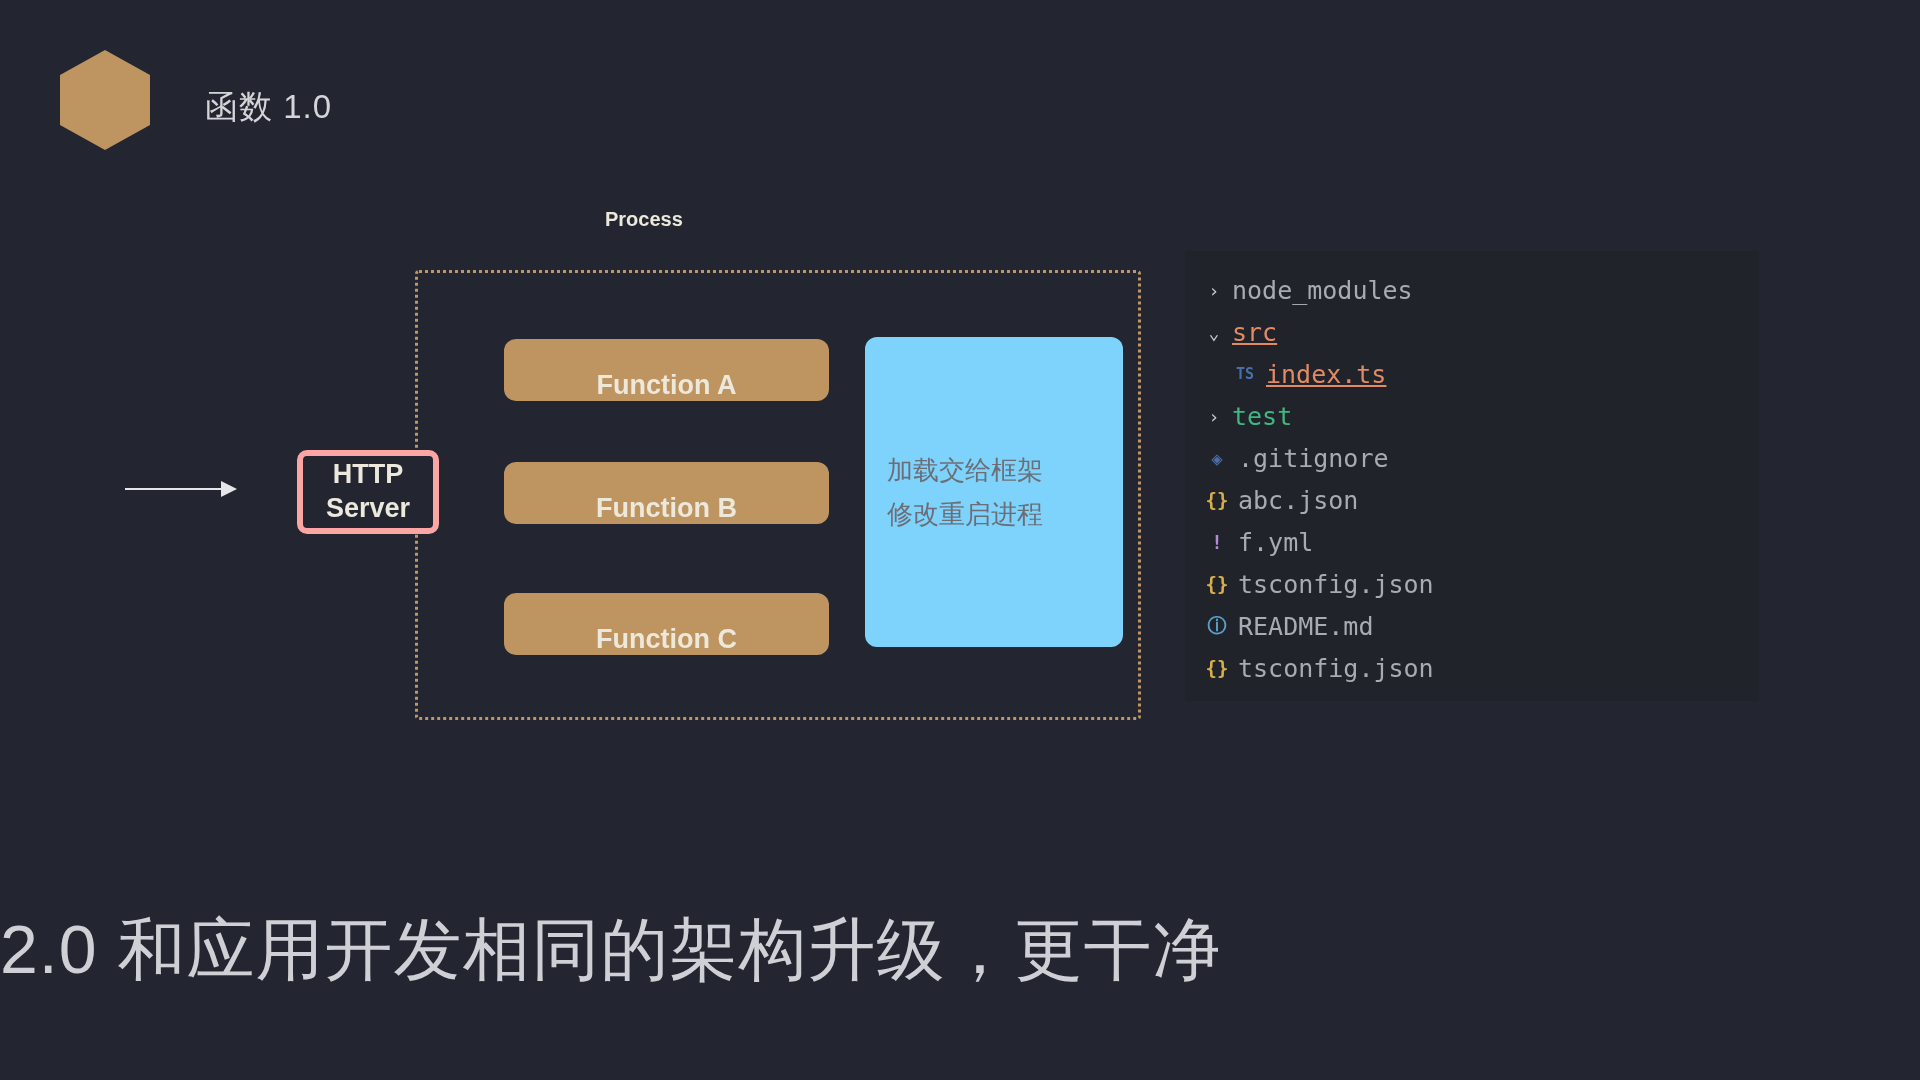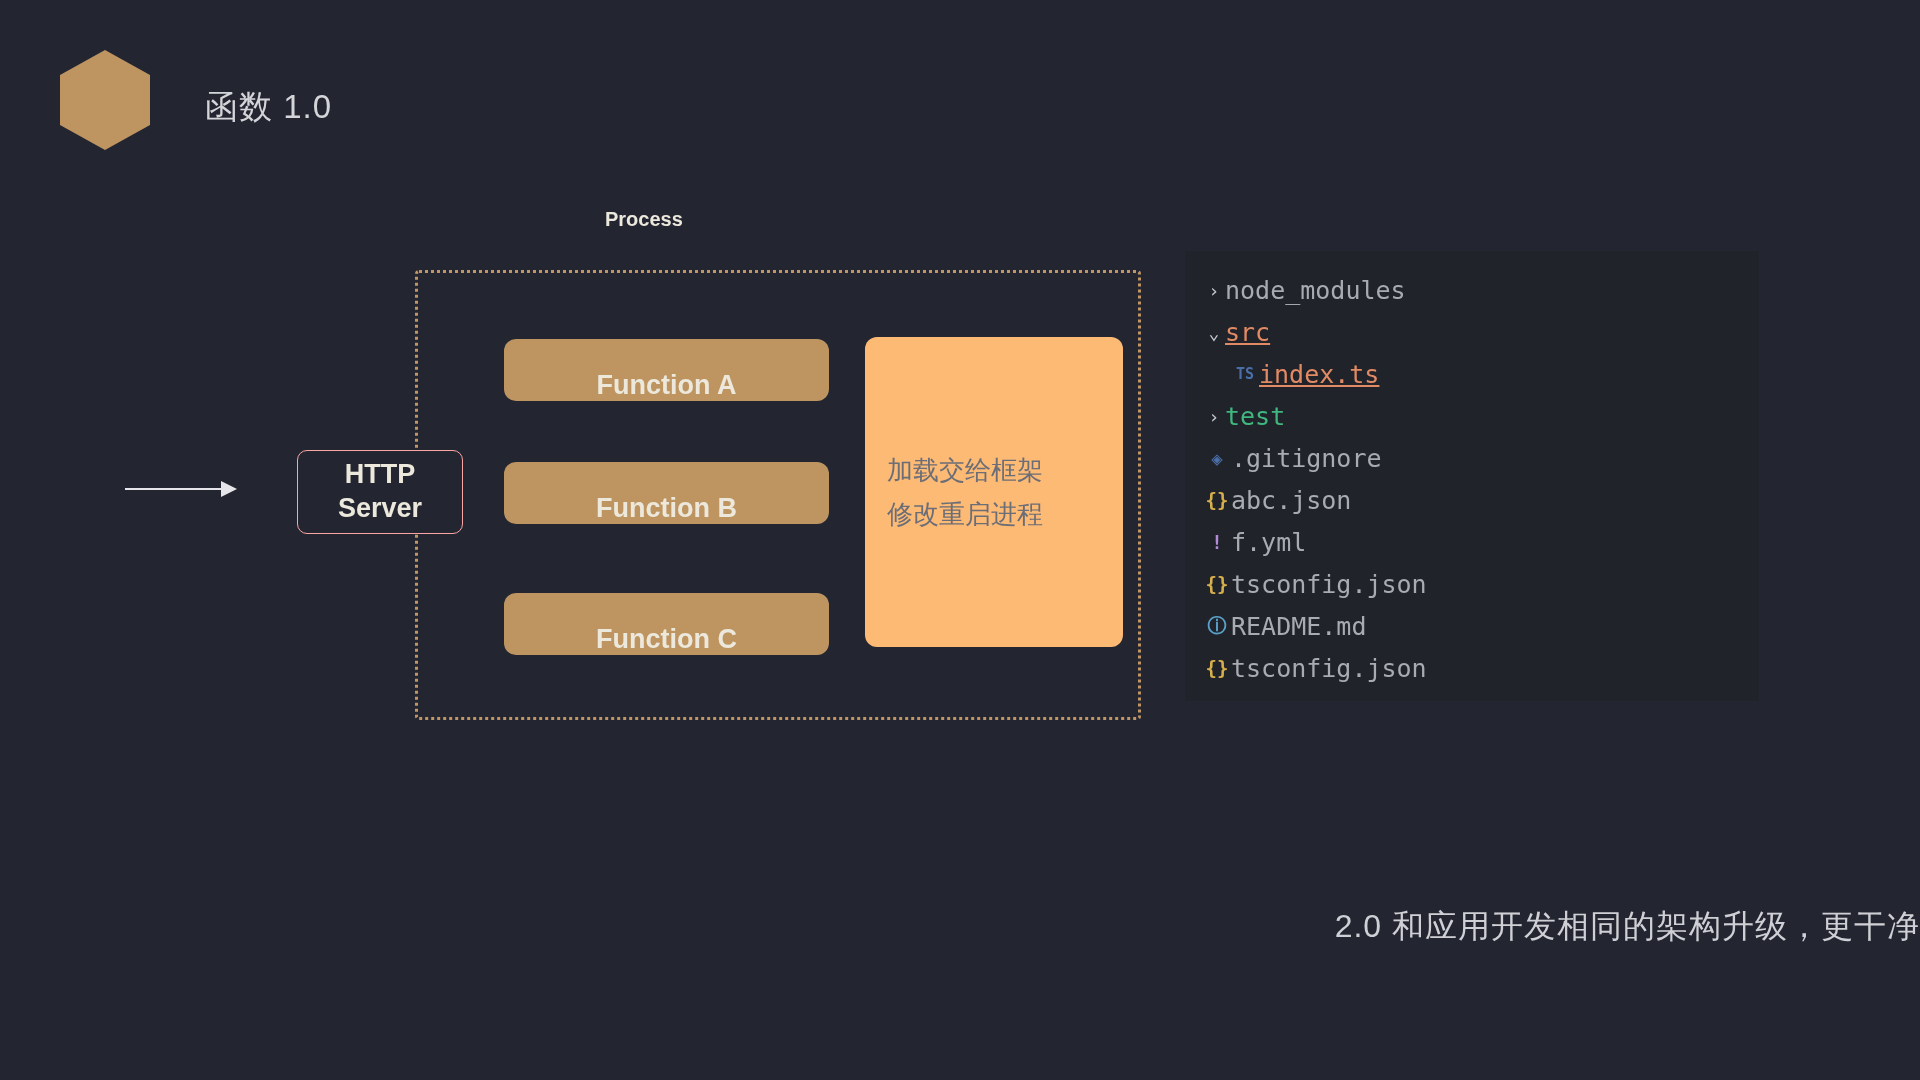--- a/index.html
+++ b/index.html
@@ -60,23 +60,23 @@
     top: -7px;
     width: 0; height: 0;
     border-left: 16px solid #e6e6ea;
     border-top: 8px solid transparent;
     border-bottom: 8px solid transparent;
   }
   .http-server {
     position: absolute;
     left: 297px;
     top: 450px;
-    width: 166px;
+    width: 142px;
     height: 84px;
-    border: 1px solid #fca5a5;
+    border: 6px solid #fca5a5;
     border-radius: 10px;
     color: #ece8dc;
     font-size: 27px;
     font-weight: 700;
     display: flex;
     align-items: center;
     justify-content: center;
     text-align: center;
     line-height: 1.25;
     background: #232531;
@@ -97,21 +97,21 @@
   }
   .fn-a { top: 339px; }
   .fn-b { top: 462px; }
   .fn-c { top: 585px; margin-top: 8px; }
   .side-panel {
     position: absolute;
     left: 865px;
     top: 337px;
     width: 258px;
     height: 310px;
-    background: #fdba74;
+    background: #7dd3fc;
     border-radius: 12px;
     color: #6c6e77;
     font-size: 26px;
     padding: 0 22px;
     line-height: 1.7;
     display: flex;
     flex-direction: column;
     justify-content: center;
   }
   .file-tree {
@@ -139,36 +139,36 @@
     color: #c7c9cf;
     font-size: 18px;
   }
   .ico {
     width: 28px;
     display: inline-flex;
     justify-content: center;
     font-size: 19px;
     font-weight: 700;
   }
-  .tree-label { margin-left: 0; }
+  .tree-label { margin-left: 7px; }
   .c-gray  { color: #a9abb2; }
   .c-orange{ color: #e28a64; text-decoration: underline; }
   .c-green { color: #3fb77f; }
   .c-blue  { color: #4a6fa8; }
   .c-yellow{ color: #d6b04a; }
   .c-purple{ color: #b18ad8; }
   .c-info  { color: #5aa0c9; }
   .indent1 { padding-left: 46px; text-align: center; }
   .footer {
     position: absolute;
     width: 100%;
     top: 905px;
-    text-align: right;
+    text-align: left;
     color: #cfd0d5;
-    font-size: 32px;
+    font-size: 68px;
     letter-spacing: 1px;
   }
 </style>
 </head>
 <body>
 
 <div class="hexagon"></div>
 <div class="title">函数 1.0</div>
 
 <div class="process-label">Process</div>

